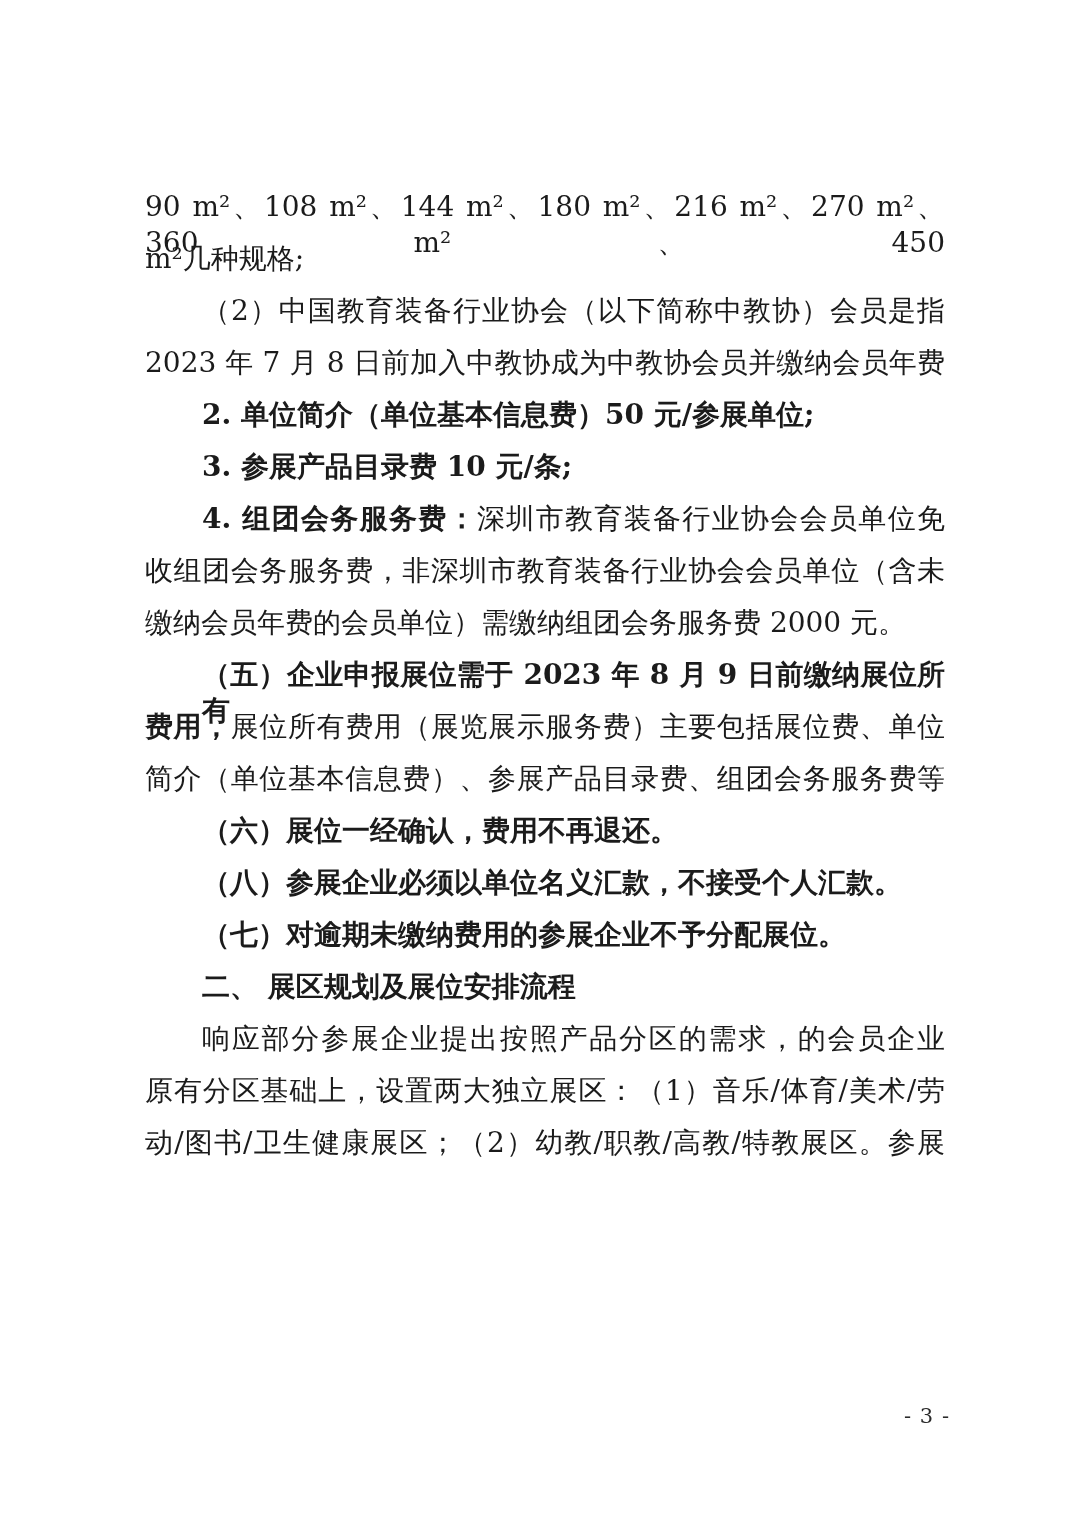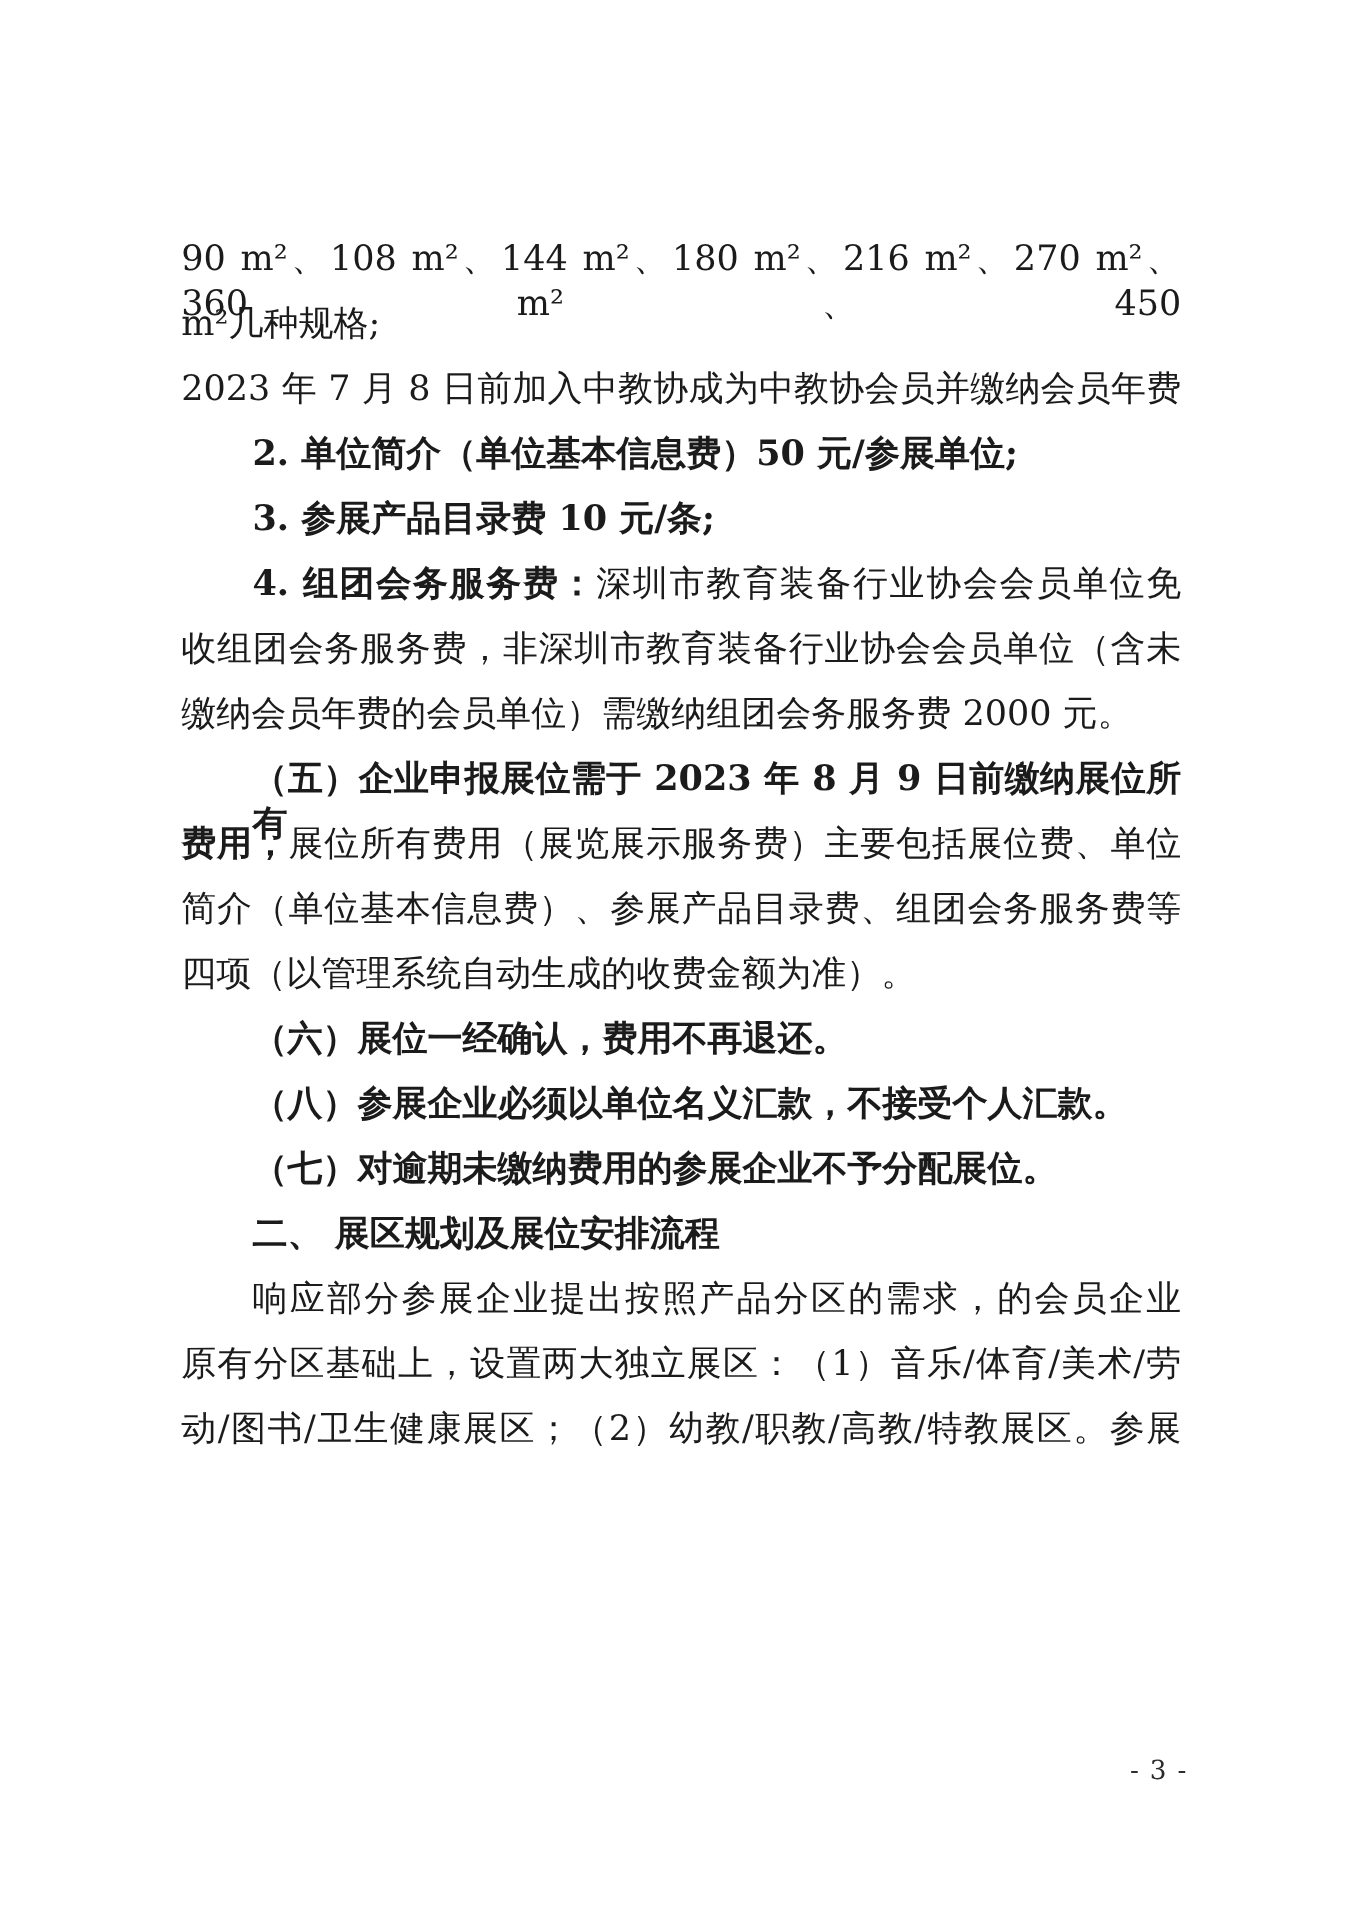--- a/index.html
+++ b/index.html
@@ -45,33 +45,33 @@
 </style>
 </head>
 <body>
 
 <div class="page">
   <div class="text-block">
 
     <div class="line st"><span>90 m²、108 m²、144 m²、180 m²、216 m²、270 m²、360 m²、450</span></div>
     <div class="line"><span>m²几种规格;</span></div>
 
+    <div class="line ind st"><span>（2）中国教育装备行业协会（以下简称中教协）会员是指</span></div>
     <div class="line st"><span>2023 年 7 月 8 日前加入中教协成为中教协会员并缴纳会员年费</span></div>
 
     <div class="line ind"><span class="b">2. 单位简介（单位基本信息费）50 元/参展单位;</span></div>
     <div class="line ind"><span class="b">3. 参展产品目录费 10 元/条;</span></div>
 
     <div class="line ind st"><span class="b">4. 组团会务服务费：</span><span>深圳市教育装备行业协会会员单位免</span></div>
     <div class="line st"><span>收组团会务服务费，非深圳市教育装备行业协会会员单位（含未</span></div>
     <div class="line"><span>缴纳会员年费的会员单位）需缴纳组团会务服务费 2000 元。</span></div>
 
     <div class="line ind st"><span class="b">（五）企业申报展位需于 2023 年 8 月 9 日前缴纳展位所有</span></div>
     <div class="line st"><span class="b">费用，</span><span>展位所有费用（展览展示服务费）主要包括展位费、单位</span></div>
     <div class="line st"><span>简介（单位基本信息费）、参展产品目录费、组团会务服务费等</span></div>
-    <div class="line"><span>四项（以管理系统自动生成的收费金额为准）。</span></div>
 
     <div class="line ind"><span class="b">（六）展位一经确认，费用不再退还。</span></div>
     <div class="line ind"><span class="b">（八）参展企业必须以单位名义汇款，不接受个人汇款。</span></div>
     <div class="line ind"><span class="b">（七）对逾期未缴纳费用的参展企业不予分配展位。</span></div>
 
     <div class="line ind"><span class="b">二、 展区规划及展位安排流程</span></div>
 
     <div class="line ind st"><span>响应部分参展企业提出按照产品分区的需求，的会员企业</span></div>
     <div class="line st"><span>原有分区基础上，设置两大独立展区：（1）音乐/体育/美术/劳</span></div>
     <div class="line st"><span>动/图书/卫生健康展区；（2）幼教/职教/高教/特教展区。参展</span></div>

